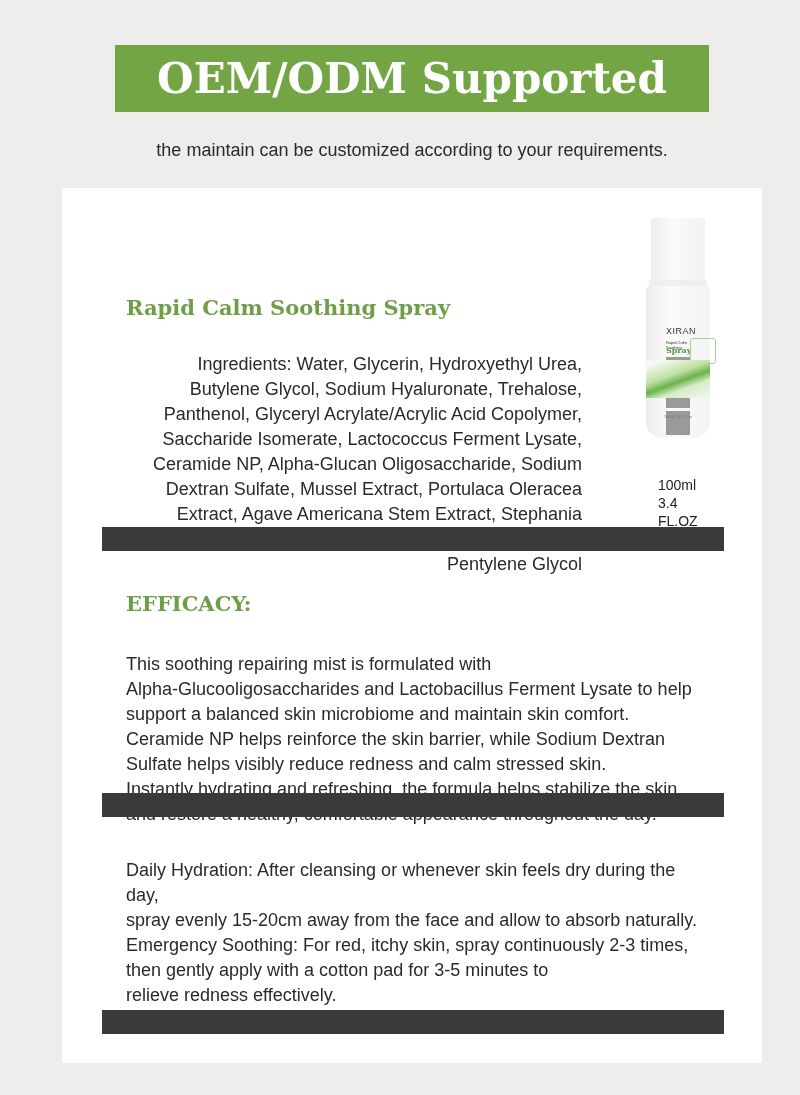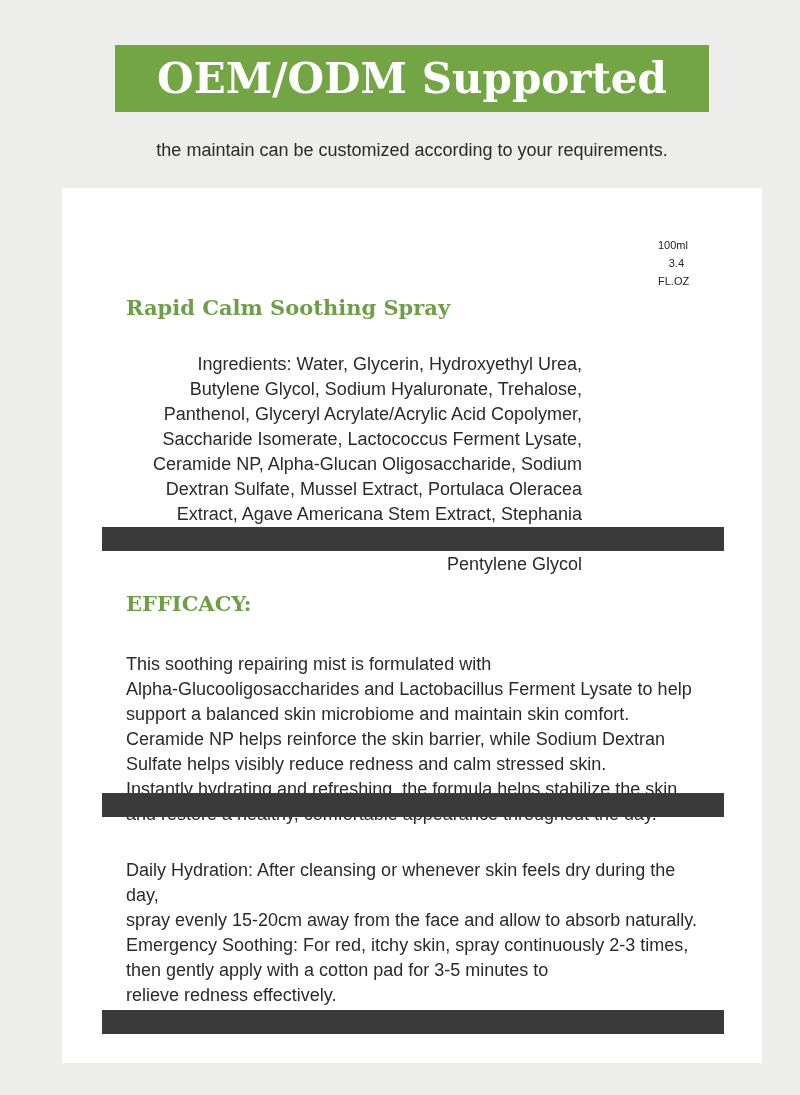--- a/index.html
+++ b/index.html
@@ -64,21 +64,21 @@
   .hex {
     position: absolute; left: 44px; top: 52px; width: 14px; height: 16px;
     border: 1px solid #a9cfa0; border-radius: 3px; transform: rotate(0deg);
   }
   .grass {
     position: absolute; left: 0; top: 74px; width: 64px; height: 38px;
     background: linear-gradient(160deg, #f7faf3 10%, #bfe0a4 40%, #6bb24a 55%, #d7ecc7 70%, #f2f8ee 100%);
   }
   .label-vol { position: absolute; left: 0; top: 116px; width: 64px; text-align: center; font-size: 4px; color: #777; }
   .vol-text {
-    margin-top: 6px; text-align: right; font-size: 11px; line-height: 18px; color: #222; white-space: pre-line;
+    margin-top: 24px; text-align: left; font-size: 14px; line-height: 18px; color: #222; white-space: pre-line;
   }
 </style>
 </head>
 <body>
 
 <div class="banner">
   <span class="banner-title">OEM/ODM Supported</span>
 </div>
 <div class="subtitle">the maintain can be customized according to your requirements.</div>
 
@@ -91,20 +91,37 @@
 Panthenol, Glyceryl Acrylate/Acrylic Acid Copolymer,
 Saccharide Isomerate, Lactococcus Ferment Lysate,
 Ceramide NP, Alpha-Glucan Oligosaccharide, Sodium
 Dextran Sulfate, Mussel Extract, Portulaca Oleracea
 Extract, Agave Americana Stem Extract, Stephania
 Tetrandra Root Extract, 1,2-Hexanediol,
 Pentylene Glycol</div>
   </div>
 
   <div class="product">
+    <div class="bottle">
+      <div class="cap"></div>
+      <div class="shoulder"></div>
+      <div class="body-b">
+        <div class="label-logo">XIRAN</div>
+        <div class="label-name">Rapid Calm Soothing</div>
+        <div class="label-spray">Spray</div>
+        <div class="label-bullets">
+            <div></div>
+            <div></div>
+            <div></div>
+          </div>
+        <div class="hex"></div>
+        <div class="grass"></div>
+        <div class="label-vol">100ml / 3.4 fl.oz</div>
+      </div>
+    </div>
     <div class="vol-text">100ml
 3.4 FL.OZ</div>
   </div>
 
   <div class="divider" style="top:339px;"></div>
 
   <div class="section" style="top:381px;">
     <div class="heading">EFFICACY:</div>
     <div class="body-text" style="margin-top:14px;">This soothing repairing mist is formulated with
 Alpha-Glucooligosaccharides and Lactobacillus Ferment Lysate to help

